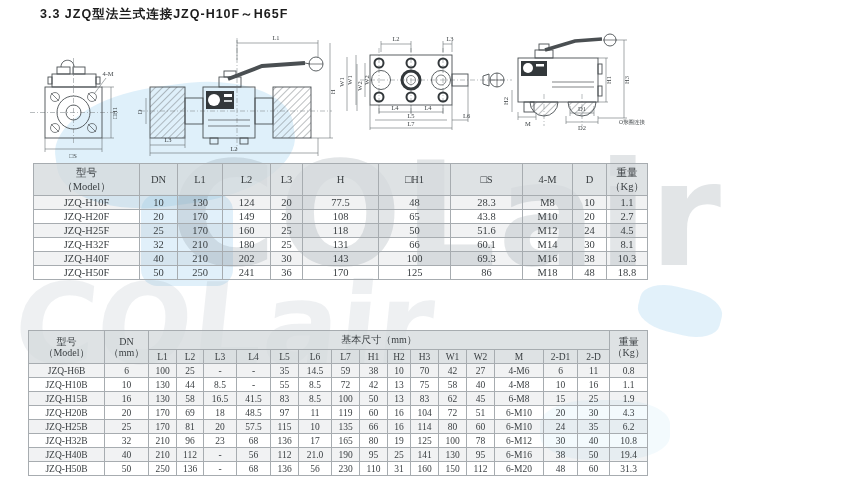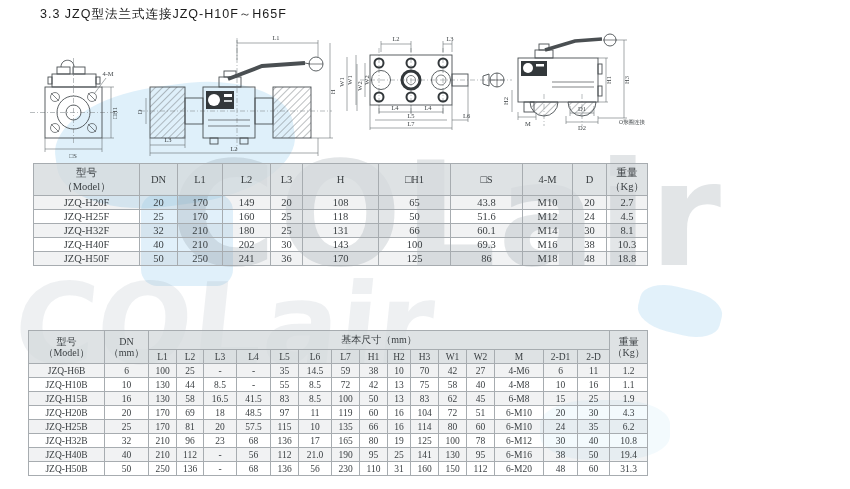--- a/index.html
+++ b/index.html
@@ -11,21 +11,21 @@
   .blob{position:absolute;z-index:0;pointer-events:none;}
   .blob-a{left:55px;top:85px;width:240px;height:120px;background:rgba(150,205,238,.30);border-radius:45%;transform:rotate(-8deg);}
   .blob-b{left:141px;top:194px;width:92px;height:92px;background:rgba(160,210,240,.33);border-radius:18%;}
   .blob-c{left:638px;top:288px;width:84px;height:46px;background:rgba(150,205,238,.28);border-radius:40%;transform:rotate(14deg);}
   .blob-d{left:540px;top:400px;width:130px;height:60px;background:rgba(160,210,240,.12);border-radius:40%;}
   .wm{position:absolute;z-index:0;font-weight:bold;line-height:1;white-space:nowrap;pointer-events:none;
       font-family:"DejaVu Sans",sans-serif;}
   .wm-1{left:170px;top:142px;font-size:145px;color:rgba(125,138,144,.22);letter-spacing:2px;}
   .wm-2{left:15px;top:268px;font-size:112px;color:rgba(120,140,152,.13);transform:skewX(-6deg);}
   
-  .doc-title{position:absolute;left:40px;top:6px;z-index:3;font-size:12.5px;font-weight:normal;letter-spacing:1px;color:#1c1c1c;}
+  .doc-title{position:absolute;left:40px;top:6px;z-index:3;font-size:12.5px;font-weight:bold;letter-spacing:1px;color:#1c1c1c;}
   .brand-footer{position:absolute;right:6px;top:449px;z-index:3;font-size:17px;font-weight:bold;color:#050505;letter-spacing:1px;}
   
   .drawings{position:absolute;left:0;top:30px;z-index:1;}
   .drawings text{font-family:"Liberation Serif",serif;fill:#3f4447;}
   .dimtxt{font-size:6.5px;}
   .notetxt{font-size:5.5px;fill:#6a6f72;}
   .outline{fill:none;stroke:#4a4f52;stroke-width:0.9;}
   .thin{fill:none;stroke:#4a4f52;stroke-width:0.7;}
   .dim{stroke:#6a7074;stroke-width:0.6;fill:none;}
   .cl{stroke:#8a9094;stroke-width:0.6;stroke-dasharray:5 2 1 2;fill:none;}
@@ -270,20 +270,33 @@
         <th>□H1</th>
         <th>□S</th>
         <th>4-M</th>
         <th>D</th>
         <th>重量
 （Kg）</th>
       </tr>
     </thead>
     <tbody>
         <tr>
+          <td>JZQ-H10F</td>
+          <td>10</td>
+          <td>130</td>
+          <td>124</td>
+          <td>20</td>
+          <td>77.5</td>
+          <td>48</td>
+          <td>28.3</td>
+          <td>M8</td>
+          <td>10</td>
+          <td>1.1</td>
+        </tr>
+        <tr>
           <td>JZQ-H20F</td>
           <td>20</td>
           <td>170</td>
           <td>149</td>
           <td>20</td>
           <td>108</td>
           <td>65</td>
           <td>43.8</td>
           <td>M10</td>
           <td>20</td>
@@ -405,21 +418,21 @@
           <td>14.5</td>
           <td>59</td>
           <td>38</td>
           <td>10</td>
           <td>70</td>
           <td>42</td>
           <td>27</td>
           <td>4-M6</td>
           <td>6</td>
           <td>11</td>
-          <td>1.2</td>
+          <td>0.8</td>
         </tr>
         <tr>
           <td>JZQ-H10B</td>
           <td>10</td>
           <td>130</td>
           <td>44</td>
           <td>8.5</td>
           <td>-</td>
           <td>55</td>
           <td>8.5</td>

